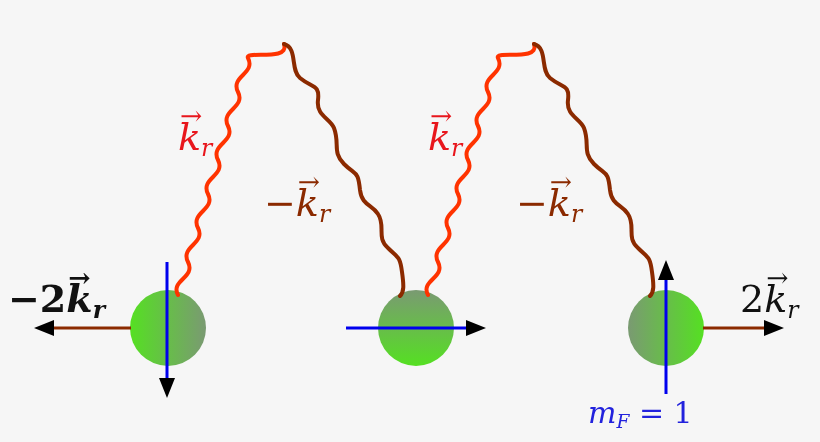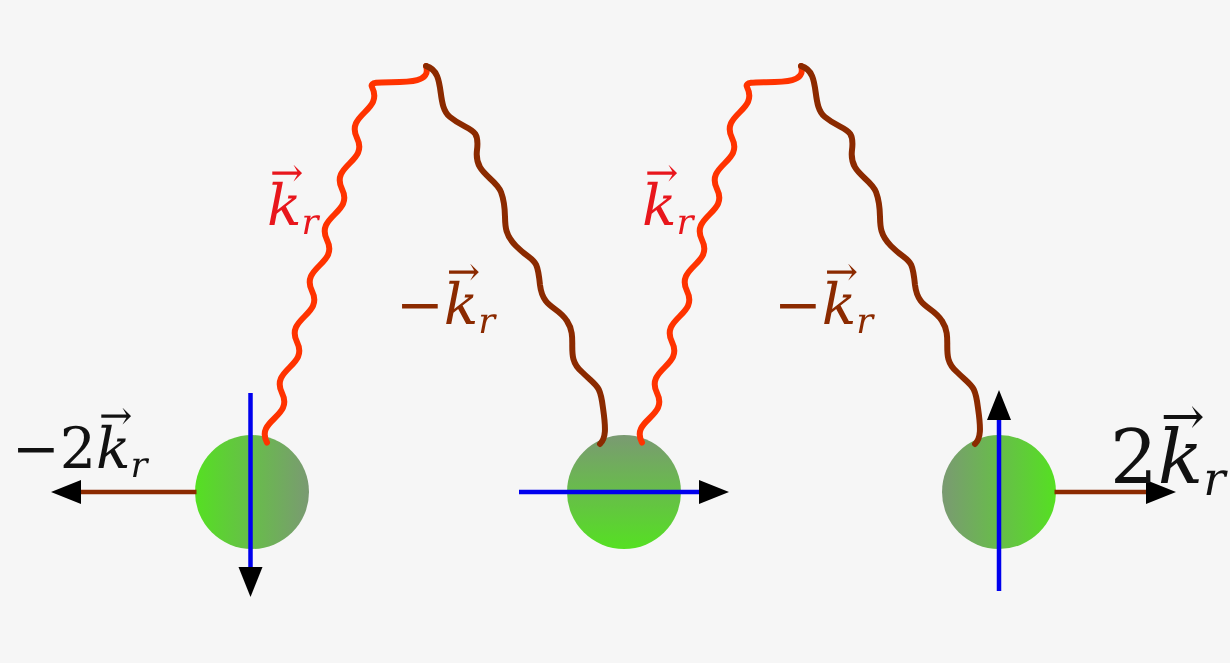--- a/index.html
+++ b/index.html
@@ -59,20 +59,23 @@
   <div class="lbl" style="left:264px;top:184px;font-size:38px;color:#8b2a00;">
     <span class="up">−</span><span class="vec">k</span><span class="sub">r</span>
   </div>
   <div class="lbl" style="left:428px;top:118px;font-size:38px;color:#e8161c;">
     <span class="vec">k</span><span class="sub">r</span>
   </div>
   <div class="lbl" style="left:516px;top:184px;font-size:38px;color:#8b2a00;">
     <span class="up">−</span><span class="vec">k</span><span class="sub">r</span>
   </div>
 
-  <div class="lbl" style="left:8px;top:280px;font-size:38px;color:#111;">
+  <div class="lbl" style="left:8px;top:280px;font-size:38px;color:#111;font-weight:bold;">
     <span class="up">−</span><span class="up">2</span><span class="vec">k</span><span class="sub">r</span>
   </div>
-  <div class="lbl" style="left:740px;top:280px;font-size:50px;color:#111;">
+  <div class="lbl" style="left:740px;top:280px;font-size:38px;color:#111;">
     <span class="up">2</span><span class="vec">k</span><span class="sub">r</span>
   </div>
 
+  <div class="lbl" style="left:588px;top:398px;font-size:30px;color:#2222dd;">
+    <span>m</span><span class="sub">F</span><span class="up"> = </span><span class="up">1</span>
+  </div>
 </div>
 
 </body></html>

